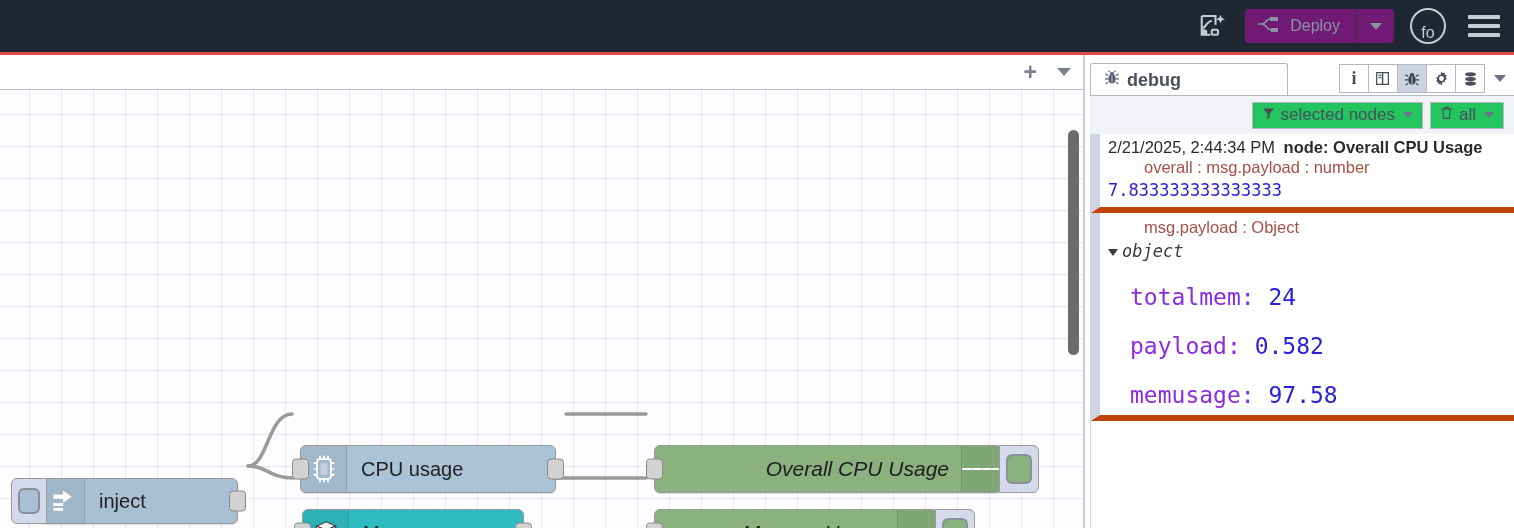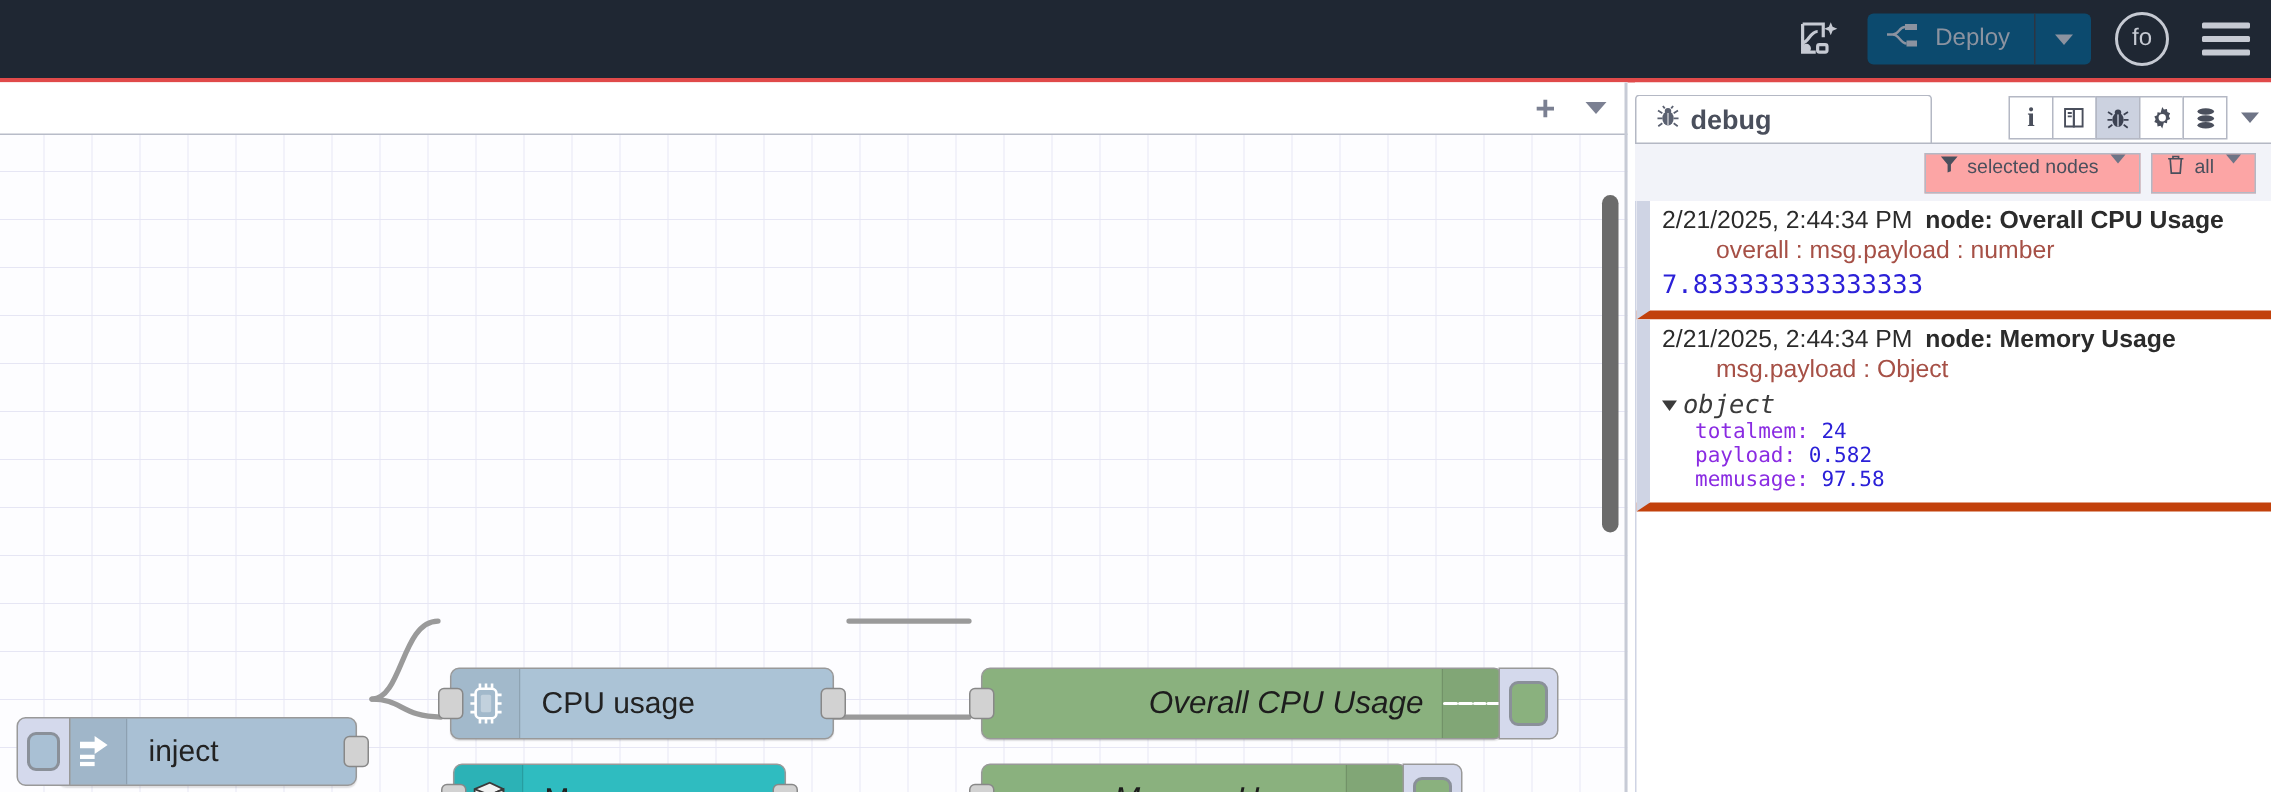--- a/index.html
+++ b/index.html
@@ -25,40 +25,40 @@
   .hdr-btn {
     display: flex; align-items: center; justify-content: center;
     height: 34px; cursor: pointer;
   }
   #btn-flow-magic { width: 44px; }
   #btn-flow-magic svg { display: block; }
 
   #deploy-group {
     display: flex; align-items: stretch;
     height: 34px; margin-left: 10px; margin-right: 16px;
-    background: #0c4a6e; border-radius: 4px; overflow: hidden;
+    background: #701a75; border-radius: 4px; overflow: hidden;
     opacity: 1;
   }
   #deploy-main {
     display: flex; align-items: center; gap: 9px;
     padding: 0 16px 0 12px; color: #8c93a0; font-size: 16px;
   }
   #deploy-caret {
     display: flex; align-items: center; justify-content: center;
     width: 38px; border-left: 1px solid #2d3542;
   }
   .caret-dn {
     width: 0; height: 0;
     border-left: 6px solid transparent; border-right: 6px solid transparent;
     border-top: 7px solid #8c93a0;
   }
   #user-avatar {
     width: 36px; height: 36px; border-radius: 50%;
     border: 2px solid #c6cad3; color: #c6cad3;
-    display: flex; align-items: center; justify-content: center;
+    display: flex; align-items: flex-end; justify-content: center;
     font-size: 16px; margin-right: 22px; cursor: pointer;
   }
   #main-menu { width: 32px; display: flex; flex-direction: column; gap: 5px; cursor: pointer; }
   #main-menu i { display: block; height: 4px; background: #c6cad3; border-radius: 1px; }
 
   
   #workspace {
     position: absolute; top: 55px; left: 0;
     width: 1085px; height: 473px;
     background: #fff;
@@ -211,23 +211,23 @@
   #sb-underline {
     position: absolute; top: 40px; left: 0; width: 424px; height: 1px; background: #b4b8c4;
   }
   #sb-filterrow {
     position: absolute; top: 41px; left: 0; width: 424px; height: 38px;
     background: #f2f3f9;
     display: flex; align-items: center; justify-content: flex-end; gap: 7px;
     padding-right: 10px;
   }
   .filter-btn {
-    height: 27px; background: #fca5a5; border: 1px solid #b4b8c4;
-    display: flex; gap: 6px; padding: 0 9px;
-    font-size: 13px; color: #4a4f5c; cursor: pointer;
+    height: 27px; background: #22c55e; border: 1px solid #b4b8c4;
+    display: flex; align-items: center; gap: 6px; padding: 0 9px;
+    font-size: 17px; color: #4a4f5c; cursor: pointer;
   }
   .filter-btn .caret-sm {
     width: 0; height: 0; margin-left: 2px;
     border-left: 5px solid transparent; border-right: 5px solid transparent;
     border-top: 6px solid #6e7486;
   }
   #sb-messages {
     position: absolute; top: 79px; left: 0;
     width: 424px; height: 394px;
     background: #fff; overflow: hidden;
@@ -250,21 +250,21 @@
     font-family: "DejaVu Sans Mono", monospace;
     font-size: 17px; color: #3b3b3b; font-style: italic; margin-top: 4px;
   }
   .obj-toggle .tri {
     display: inline-block; width: 0; height: 0; margin-right: 4px;
     border-left: 5px solid transparent; border-right: 5px solid transparent;
     border-top: 7px solid #3b3b3b; vertical-align: middle;
   }
   .obj-row {
     font-family: "DejaVu Sans Mono", monospace;
-    font-size: 14px; margin-top: 0; padding-left: 22px;
+    font-size: 23px; margin-top: 23px; padding-left: 22px;
   }
   .obj-key { color: #8a2be2; }
   .obj-val { color: #2b20d8; }
 </style>
 </head>
 <body>
 
 <div id="header">
   <div class="hdr-btn" id="btn-flow-magic">
     <svg width="30" height="30" viewBox="0 0 24 24" fill="none" stroke="#c6cad3" stroke-width="1.7">
@@ -479,24 +479,20 @@
     <div class="msg">
       <div class="msg-head">
         <span>2/21/2025, 2:44:34 PM</span>
         <span class="node-name"><span>node: </span><span>Overall CPU Usage</span></span>
       </div>
       <div class="msg-topic">overall : msg.payload : number</div>
       <div class="msg-value">7.833333333333333</div>
     </div>
 
     <div class="msg">
-      <div class="msg-head">
-        <span>2/21/2025, 2:44:34 PM</span>
-        <span class="node-name"><span>node: </span><span>Memory Usage</span></span>
-      </div>
       <div class="msg-topic">msg.payload : Object</div>
       <div class="obj-toggle">
         <span class="tri"></span><span>object</span>
       </div>
       <div class="obj-row">
         <span class="obj-key">totalmem:</span>
         <span class="obj-val">24</span>
       </div>
       <div class="obj-row">
         <span class="obj-key">payload:</span>

